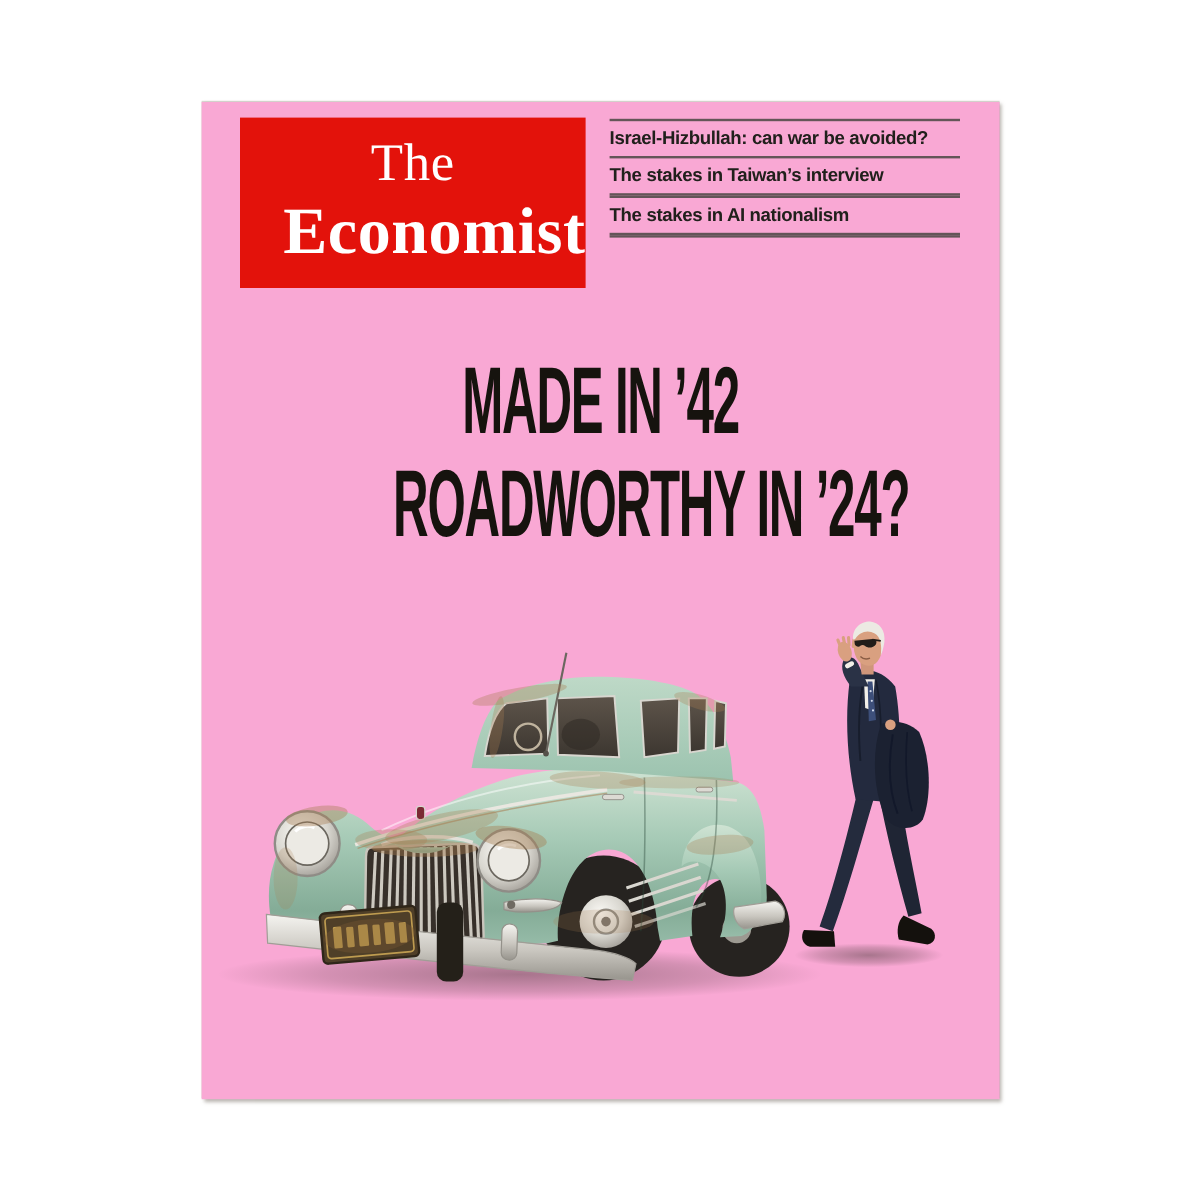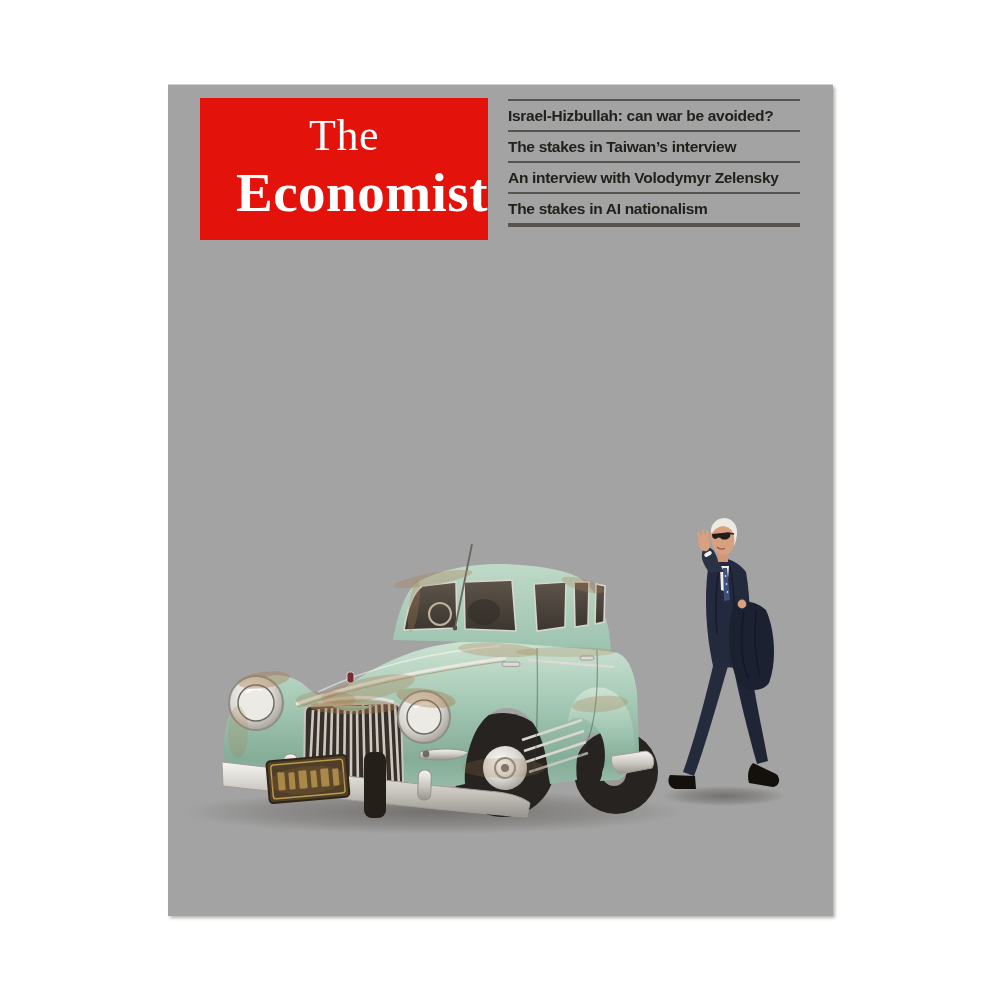--- a/index.html
+++ b/index.html
@@ -1,18 +1,18 @@
 <!DOCTYPE html>
 <html><head>
 <meta charset="utf-8">
 <style>
   html,body{margin:0;padding:0;background:#ffffff;}
   .canvas{position:relative;width:1000px;height:1000px;background:#ffffff;overflow:hidden;
           font-family:"Liberation Sans",sans-serif;}
-  .page{position:absolute;left:168px;top:85px;width:665px;height:831px;background:#a3a3a3;
+  .page{position:absolute;left:168px;top:85px;width:665px;height:831px;background:#f9a8d4;
         box-shadow:2px 2px 3px rgba(125,118,108,.55), 0 -1px 0 rgba(160,152,140,.4);}
   
   .masthead{position:absolute;left:32px;top:13px;width:288px;height:142px;background:#e3120b;
             color:#ffffff;text-align:center;font-family:"Liberation Serif","DejaVu Serif",serif;}
   .masthead .l1{font-size:44px;line-height:44px;margin-top:16px;font-weight:500;letter-spacing:.5px;}
   .masthead .l2{font-size:55px;line-height:55px;margin-top:7px;font-weight:700;letter-spacing:.5px;text-align:right;}
   
   .toc{position:absolute;left:340px;top:14px;width:292px;}
   .rule{height:2px;background:#4a4742;opacity:.85;}
   .toc-row{height:29px;display:flex;align-items:center;}
@@ -40,31 +40,32 @@
     <div class="toc">
       <div class="rule"></div>
       <div class="toc-row">
         <span>Israel-Hizbullah: can war be avoided?</span>
       </div>
       <div class="rule"></div>
       <div class="toc-row">
         <span>The stakes in Taiwan’s interview</span>
       </div>
       <div class="rule"></div>
-      <div class="toc-row">
-        <span>An interview with Volodymyr Zelensky</span>
-      </div>
       <div class="rule"></div>
       <div class="toc-row">
         <span>The stakes in AI nationalism</span>
       </div>
       <div class="rule"></div>
       <div class="rule"></div>
     </div>
 
+    <div class="cover-title">
+      <div class="tline">MADE IN ’42</div>
+      <div class="tline">ROADWORTHY IN ’24?</div>
+    </div>
 
     <svg class="scene" viewBox="0 0 665 340" xmlns="http://www.w3.org/2000/svg">
       <defs>
         <radialGradient id="shad" cx="50%" cy="50%" r="50%">
           <stop offset="0%" stop-color="rgba(45,40,33,.40)"></stop>
           <stop offset="65%" stop-color="rgba(45,40,33,.18)"></stop>
           <stop offset="100%" stop-color="rgba(45,40,33,0)"></stop>
         </radialGradient>
         <linearGradient id="bodyGrad" x1="0" y1="0" x2="0" y2="1">
           <stop offset="0%" stop-color="#cfe3d3"></stop>

